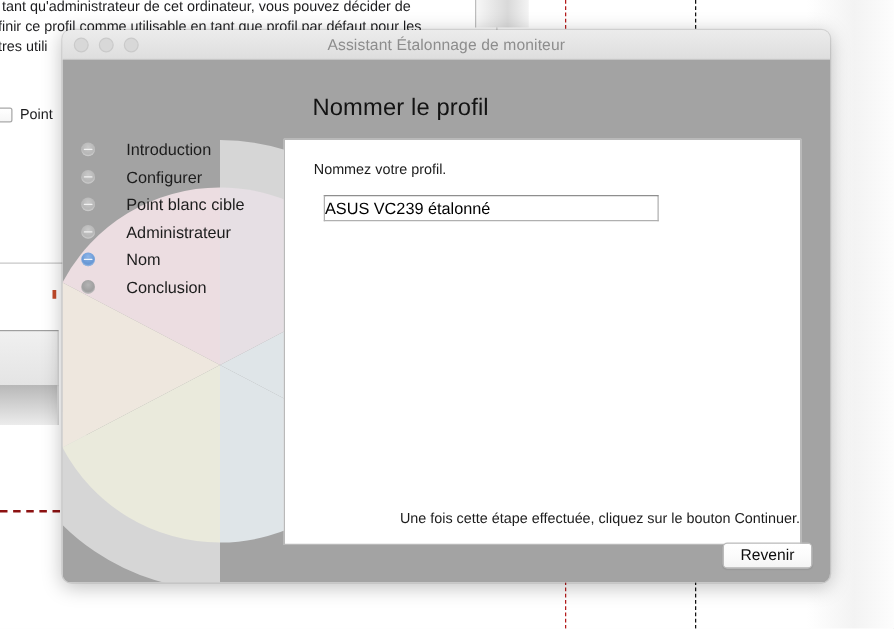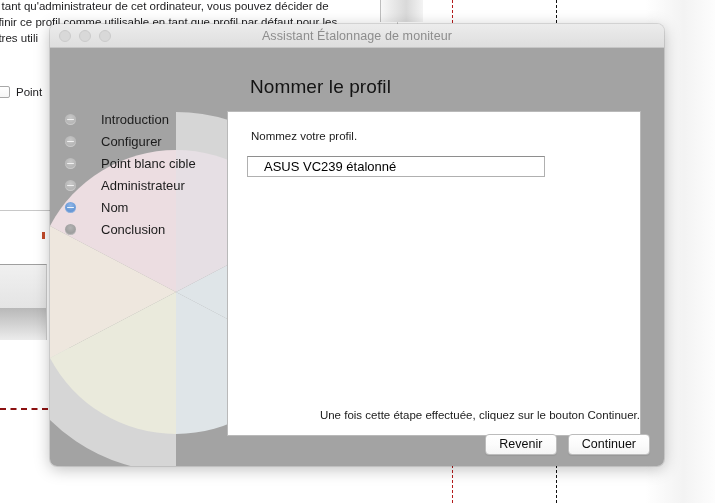--- a/index.html
+++ b/index.html
@@ -286,32 +286,32 @@
   .panel-prompt {
     position: absolute;
     left: 23px;
     top: 18px;
     font-size: 11.5px;
     color: #1b1b1b;
   }
 
   .name-input {
     position: absolute;
-    left: 19px;
+    left: 31px;
     top: 44px;
-    width: 298px;
+    width: 268px;
     height: 21px;
     box-sizing: border-box;
     border: 1px solid #b0b0b0;
     border-top-color: #8e8e8e;
     background: #ffffff;
     font-family: "Liberation Sans", sans-serif;
     font-size: 13px;
     color: #000000;
-    padding: 0 16px;
+    padding: 0 0;
     outline: none;
     border-radius: 0;
   }
   .name-input::selection {
     background: #d4d4d4;
     color: #000000;
   }
 
   .panel-footnote {
     position: absolute;
@@ -438,19 +438,18 @@
       </div>
 
       <div class="content-panel">
         <div class="panel-prompt">Nommez votre profil.</div>
         <input class="name-input" type="text" placeholder="Nom du profil" value="ASUS VC239 étalonné" style="">
         <div class="panel-footnote">Une fois cette étape effectuée, cliquez sur le bouton Continuer.</div>
       </div>
 
       <div class="button-row">
         <button class="btn">Revenir</button>
-        <button class="btn">Continuer</button>
       </div>
 
     </div>
   </div>
 
 </div>
 
 </body></html>

